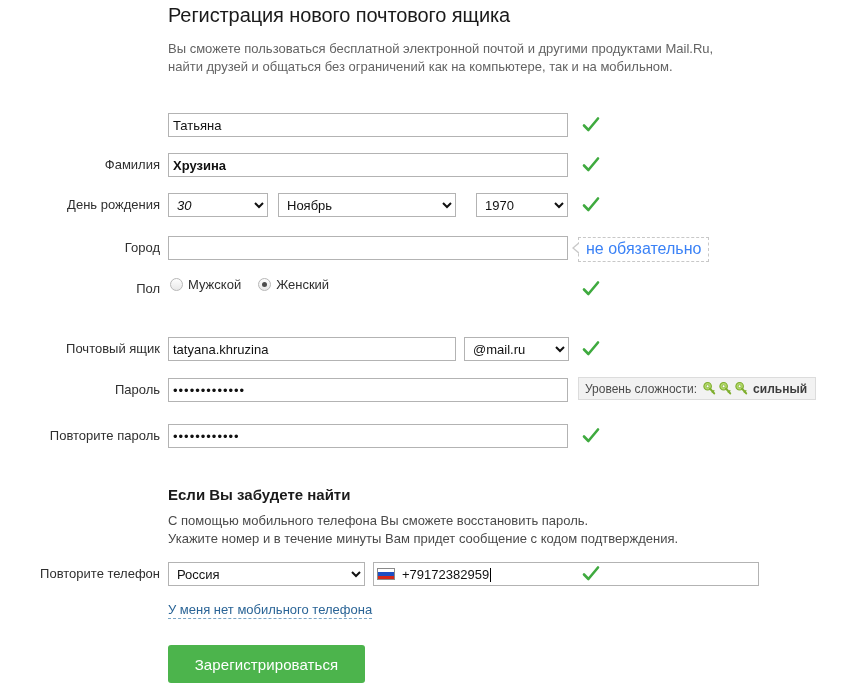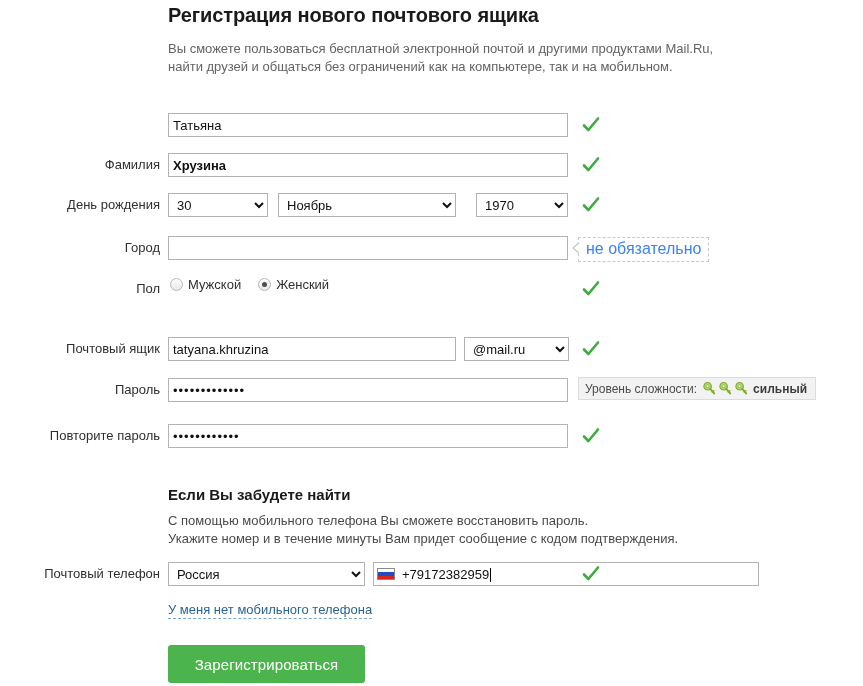--- a/index.html
+++ b/index.html
@@ -22,21 +22,21 @@
     width: 863px;
     height: 686px;
   }
 
   
   .title {
     position: absolute;
     left: 168px;
     top: 4px;
     font-size: 20px;
-    font-weight: bold;
+    font-weight: normal;
     color: #1a1a1a;
     letter-spacing: -0.1px;
   }
   .intro {
     position: absolute;
     left: 168px;
     top: 40px;
     width: 690px;
     font-size: 13px;
     line-height: 18px;
@@ -287,21 +287,21 @@
     <input class="txt" style="left: 168px; width: 400px; font-weight: bold;" value="Хрузина">
     <span class="check" style="left:581px; top:2px;">
       <svg width="20" height="20" viewBox="0 0 20 20">
           <path d="M3 10.5 L7.4 15 L17 3.5" stroke="#3faa3f" stroke-width="2.6" fill="none" stroke-linecap="round" stroke-linejoin="round"></path>
         </svg>
     </span>
   </div>
 
   <div class="row" style="top:193px;">
     <div class="lbl">День рождения</div>
-    <select class="sel" style="left:168px; width:100px;"><option>30</option></select>
+    <select class="sel" style="left:168px; width:100px;font-style:italic;"><option>30</option></select>
     <select class="sel" style="left:278px; width:178px;"><option>Ноябрь</option></select>
     <select class="sel" style="left:476px; width:92px;"><option>1970</option></select>
     <span class="check" style="left:581px; top:2px;">
       <svg width="20" height="20" viewBox="0 0 20 20">
           <path d="M3 10.5 L7.4 15 L17 3.5" stroke="#3faa3f" stroke-width="2.6" fill="none" stroke-linecap="round" stroke-linejoin="round"></path>
         </svg>
     </span>
   </div>
 
   <div class="row" style="top:236px;">
@@ -380,21 +380,21 @@
     </span>
   </div>
 
   <div class="sub-head">Если Вы забудете найти</div>
   <div class="sub-text">
     <span>С помощью мобильного телефона Вы сможете восстановить пароль.</span><br>
     <span>Укажите номер и в течение минуты Вам придет сообщение с кодом подтверждения.</span>
   </div>
 
   <div class="row" style="top:562px;">
-    <div class="lbl">Почтовый телефон</div>
+    <div class="lbl">Повторите телефон</div>
     <select class="sel" style="left:168px; width:197px;"><option>Россия</option></select>
   </div>
   <div class="flagbox">
     <span class="flag"></span>
     <span class="phone-val"><span>+79172382959</span><span class="caret"></span></span>
   </div>
   <span class="check" style="left:581px; top:564px;">
     <svg width="20" height="20" viewBox="0 0 20 20">
         <path d="M3 10.5 L7.4 15 L17 3.5" stroke="#3faa3f" stroke-width="2.6" fill="none" stroke-linecap="round" stroke-linejoin="round"></path>
       </svg>

